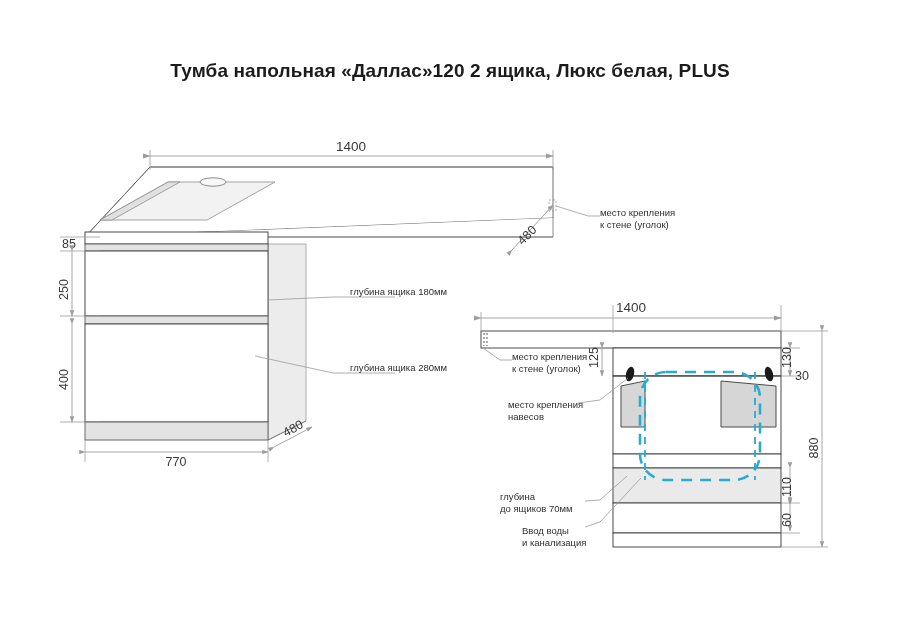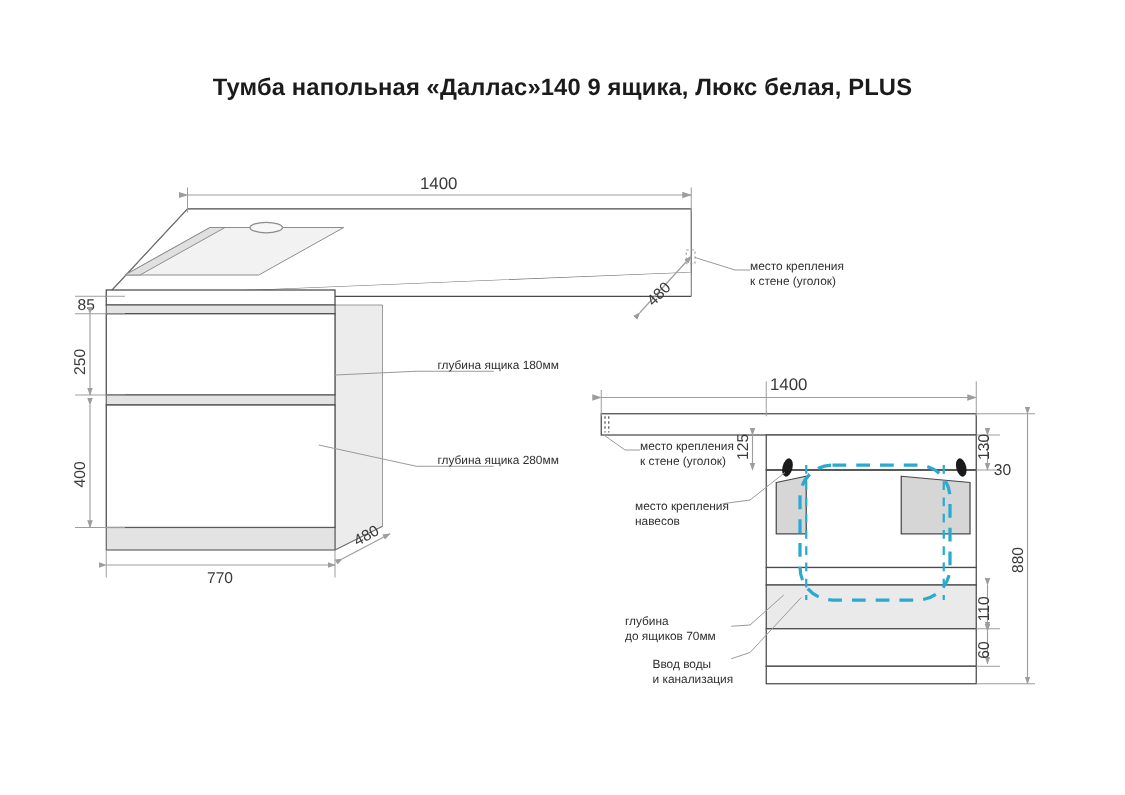--- a/index.html
+++ b/index.html
@@ -35,21 +35,21 @@
   .trap{fill:#d6d6d6;stroke:#4a4a4a;stroke-width:1;}
   .cyan{stroke:#29abd0;stroke-width:2.6;fill:none;stroke-dasharray:11 8;stroke-linecap:butt;}
   .cyanc{stroke:#29abd0;stroke-width:1.8;fill:none;stroke-dasharray:7 6;}
   .oval{fill:#1a1a1a;}
 </style>
 </head>
 <body>
 
 <div id="stage">
 
-  <div class="title">Тумба напольная «Даллас»140  9 ящика, Люкс белая, PLUS</div>
+  <div class="title">Тумба напольная «Даллас»120  2 ящика, Люкс белая, PLUS</div>
 
   <svg viewBox="0 0 900 636" xmlns="http://www.w3.org/2000/svg">
     <defs>
       <marker id="ar" markerWidth="9" markerHeight="7" refX="8" refY="3.5" orient="auto">
         <polygon points="0,0.6 9,3.5 0,6.4" fill="#9d9d9d"></polygon>
       </marker>
       <marker id="arS" markerWidth="7" markerHeight="6" refX="6.4" refY="3" orient="auto">
         <polygon points="0,0.5 7,3 0,5.5" fill="#9d9d9d"></polygon>
       </marker>
     </defs>

